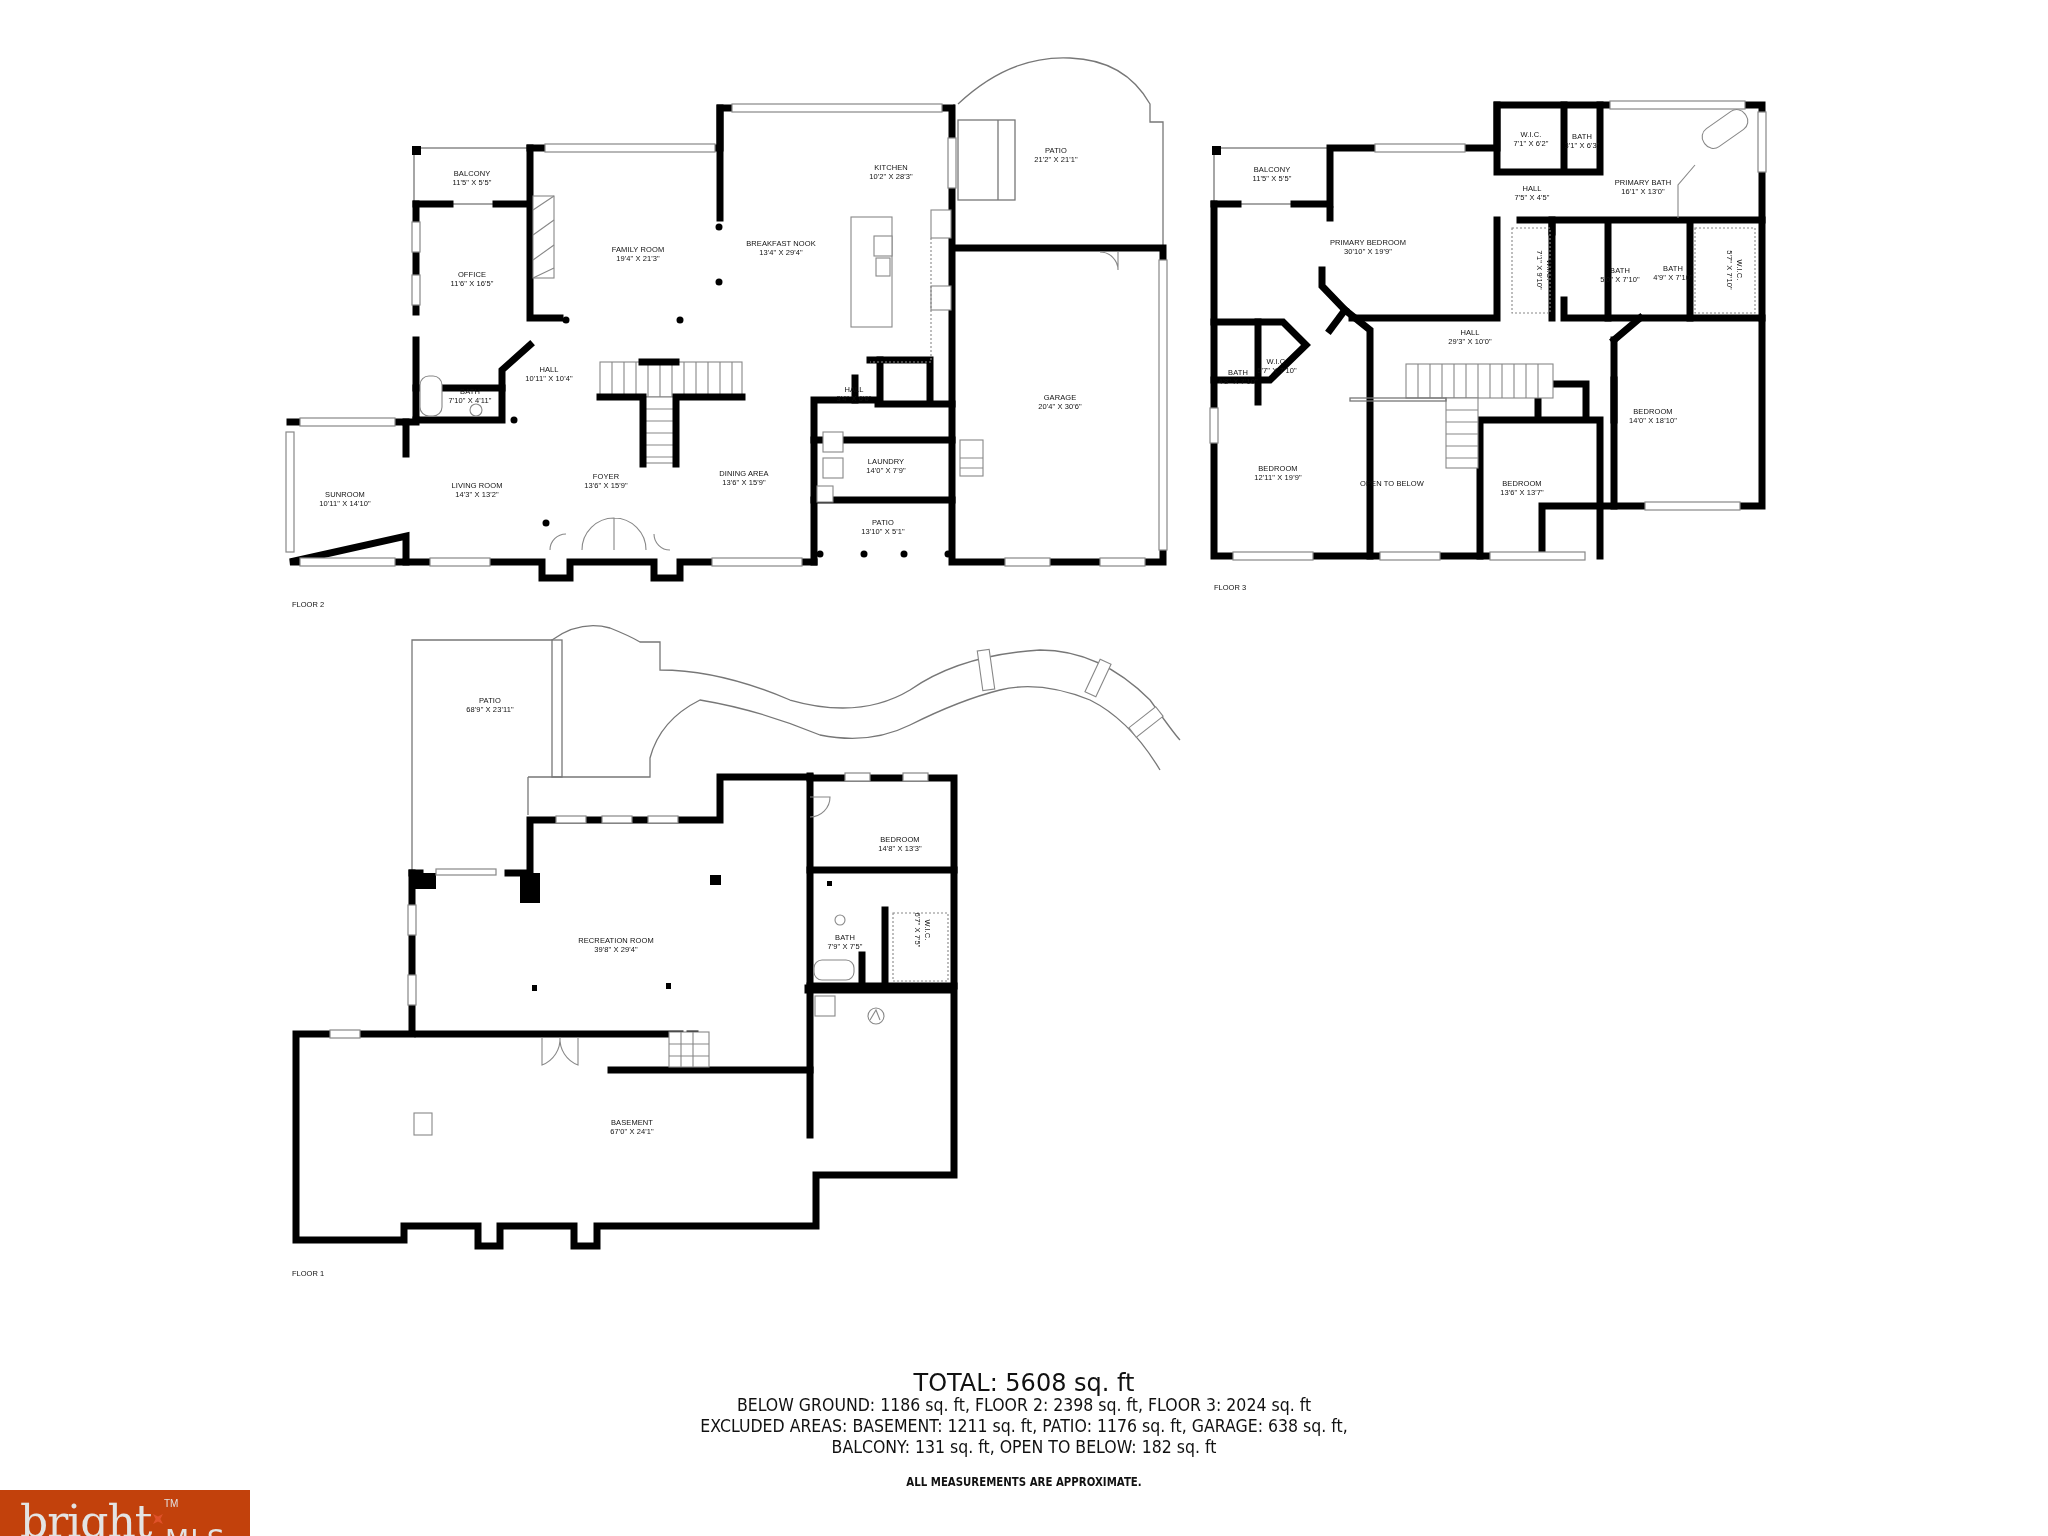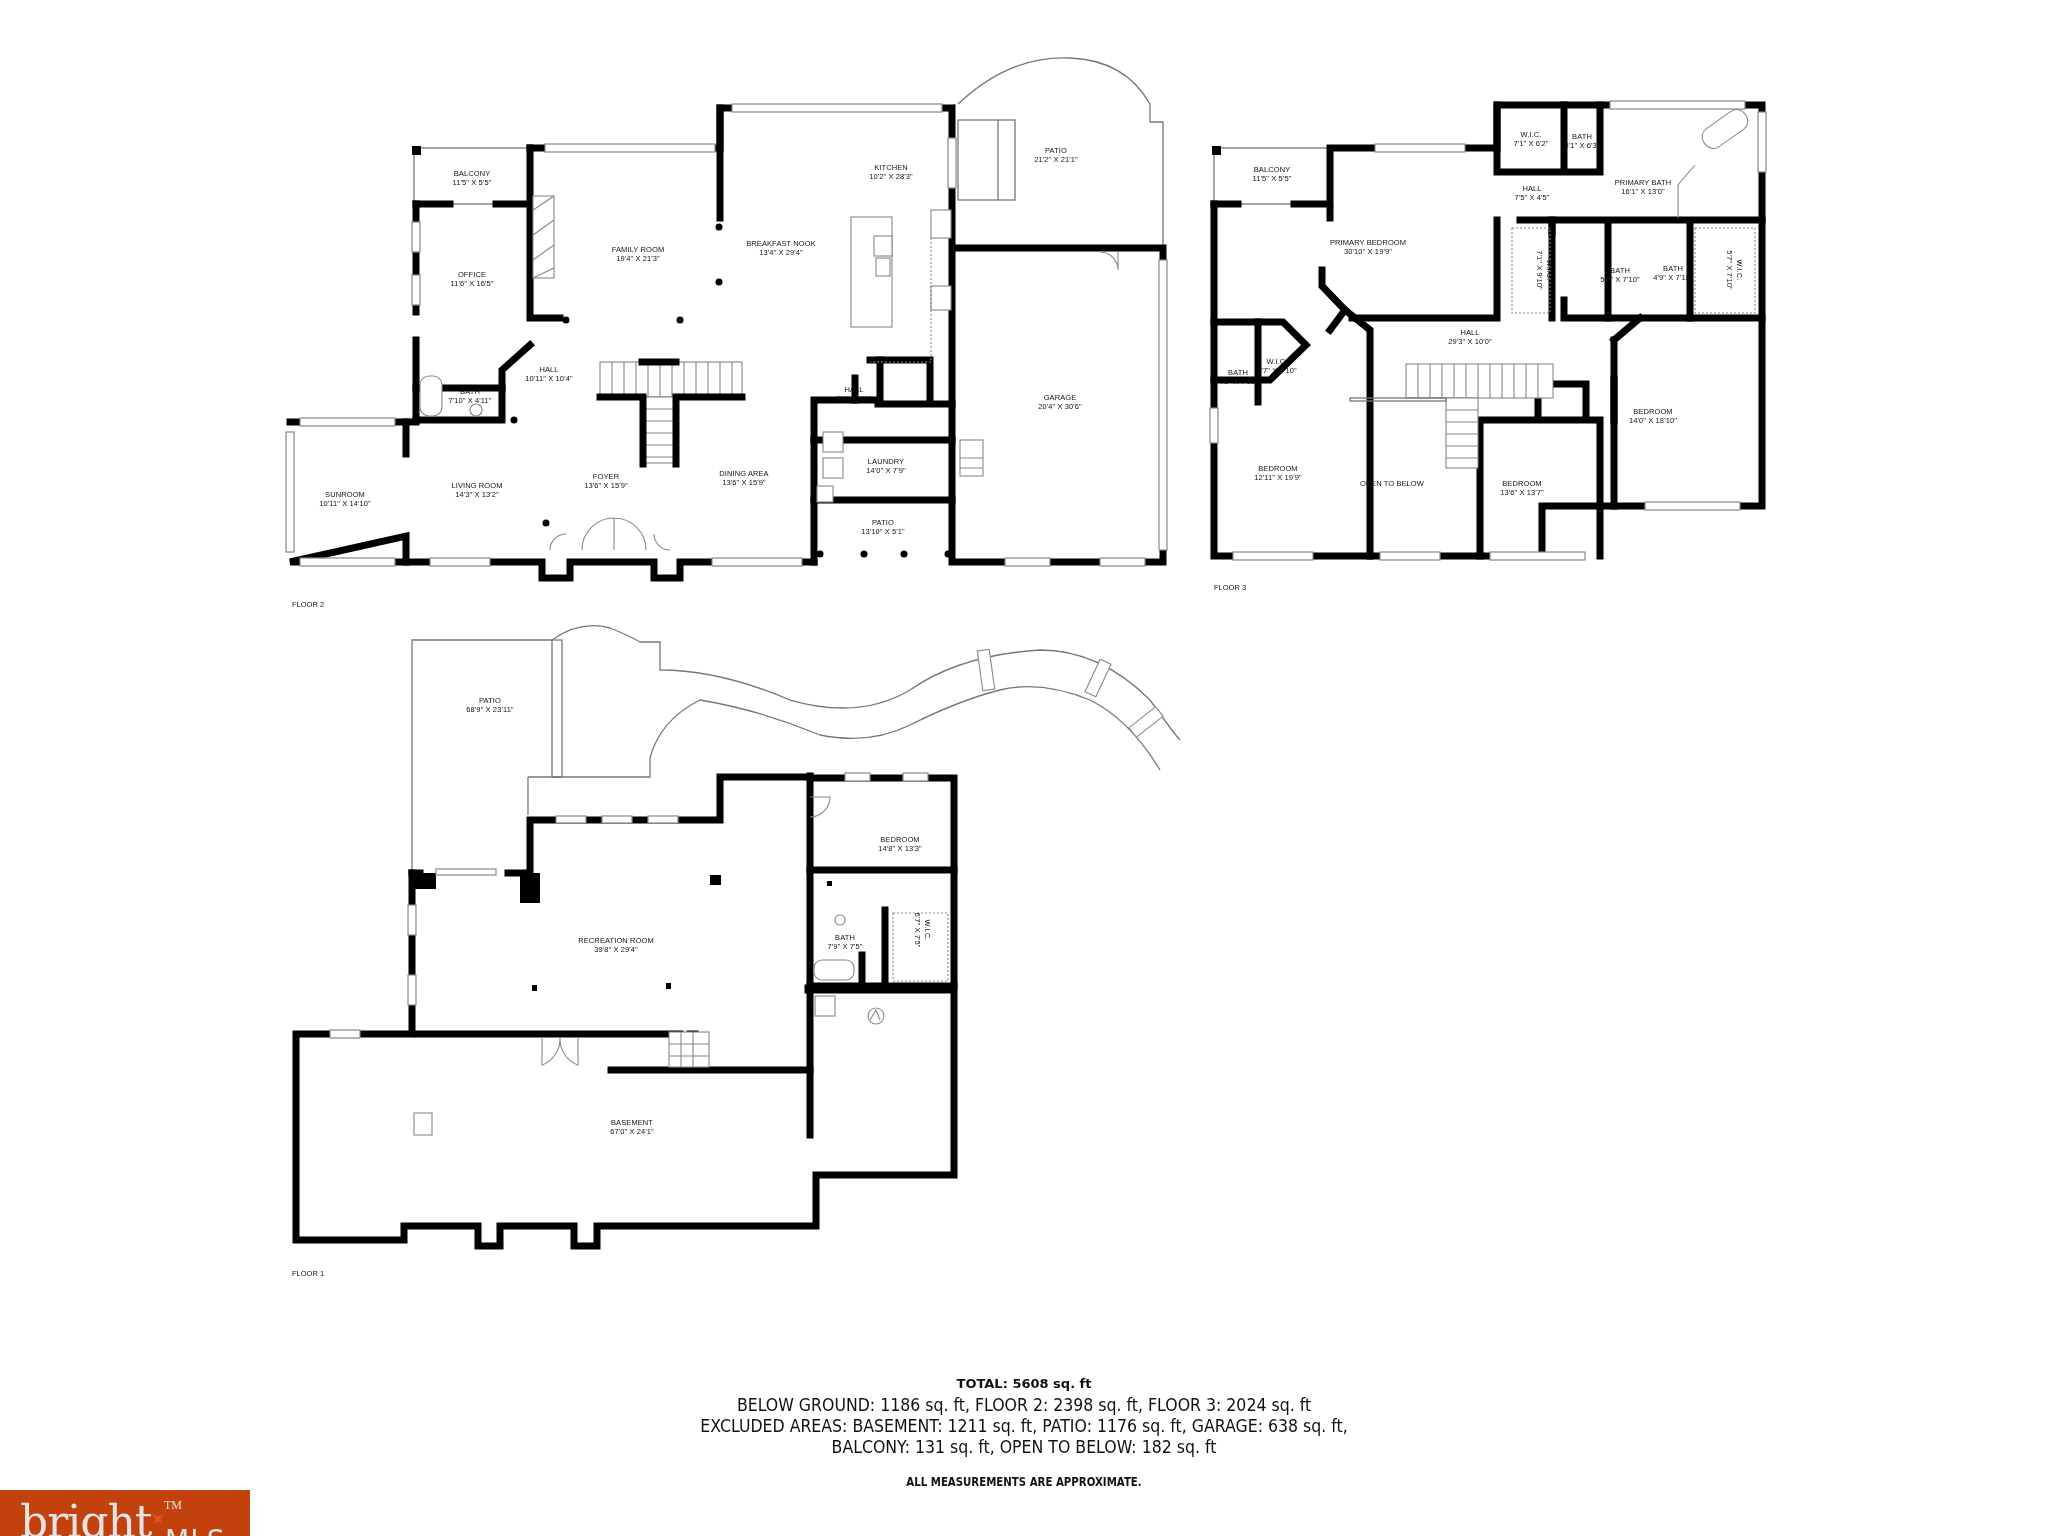--- a/index.html
+++ b/index.html
@@ -7,28 +7,28 @@
   svg{position:absolute;left:0;top:0;}
   .w{fill:none;stroke:#000;stroke-width:7;stroke-linecap:square;stroke-linejoin:miter;}
   .thin{fill:none;stroke:#777;stroke-width:1.3;}
   .win{fill:#fff;stroke:#888;stroke-width:1.2;}
   .door{fill:none;stroke:#888;stroke-width:1.1;}
   .stair{fill:#fff;stroke:#888;stroke-width:1.1;}
   .blk{fill:#000;}
   .rl{font-family:"Liberation Sans",sans-serif;font-size:7.5px;fill:#111;text-anchor:middle;letter-spacing:0.1px;}
   .fl{font-family:"Liberation Sans",sans-serif;font-size:7.5px;fill:#111;}
   .summary{position:absolute;left:0;width:2048px;top:1372px;text-align:center;font-family:"DejaVu Sans",sans-serif;color:#111;}
-  .summary .total{font-weight:bold;font-size:13px;line-height:23px;}
+  .summary .total{font-weight:normal;font-size:24px;line-height:23px;}
   .summary .line{font-size:17.5px;line-height:21px;transform:scaleX(0.9);}
   .summary .approx{font-size:12px;font-weight:bold;margin-top:17px;transform:scaleX(0.85);}
   .logo{position:absolute;left:0;top:1490px;width:250px;height:81px;background:#c2410c;}
   .logo .bright{position:absolute;left:20px;top:6px;font-family:"DejaVu Serif",serif;font-size:44px;color:#e3e3e3;letter-spacing:-1px;}
   .logo .star{position:absolute;left:151px;top:22px;width:14px;height:14px;background:#e0522b;transform:rotate(45deg);clip-path:polygon(50% 0,62% 38%,100% 50%,62% 62%,50% 100%,38% 62%,0 50%,38% 38%);}
   .logo .mls{position:absolute;left:165px;top:34px;font-family:"DejaVu Sans",sans-serif;font-size:28px;color:#e3e3e3;letter-spacing:1px;}
-  .logo .tm{position:absolute;left:164px;top:8px;font-size:12px;color:#e3e3e3;font-family:Liberation Serif, serif;}
+  .logo .tm{position:absolute;left:164px;top:8px;font-size:10px;color:#e3e3e3;font-family:Liberation Sans, sans-serif;}
 </style>
 </head>
 <body>
 
 <svg width="2048" height="1536" viewBox="0 0 2048 1536">
 
   <g>
 
     <rect class="thin" x="414" y="148" width="116" height="56"></rect>
     <rect class="blk" x="412" y="146" width="9" height="9"></rect>

